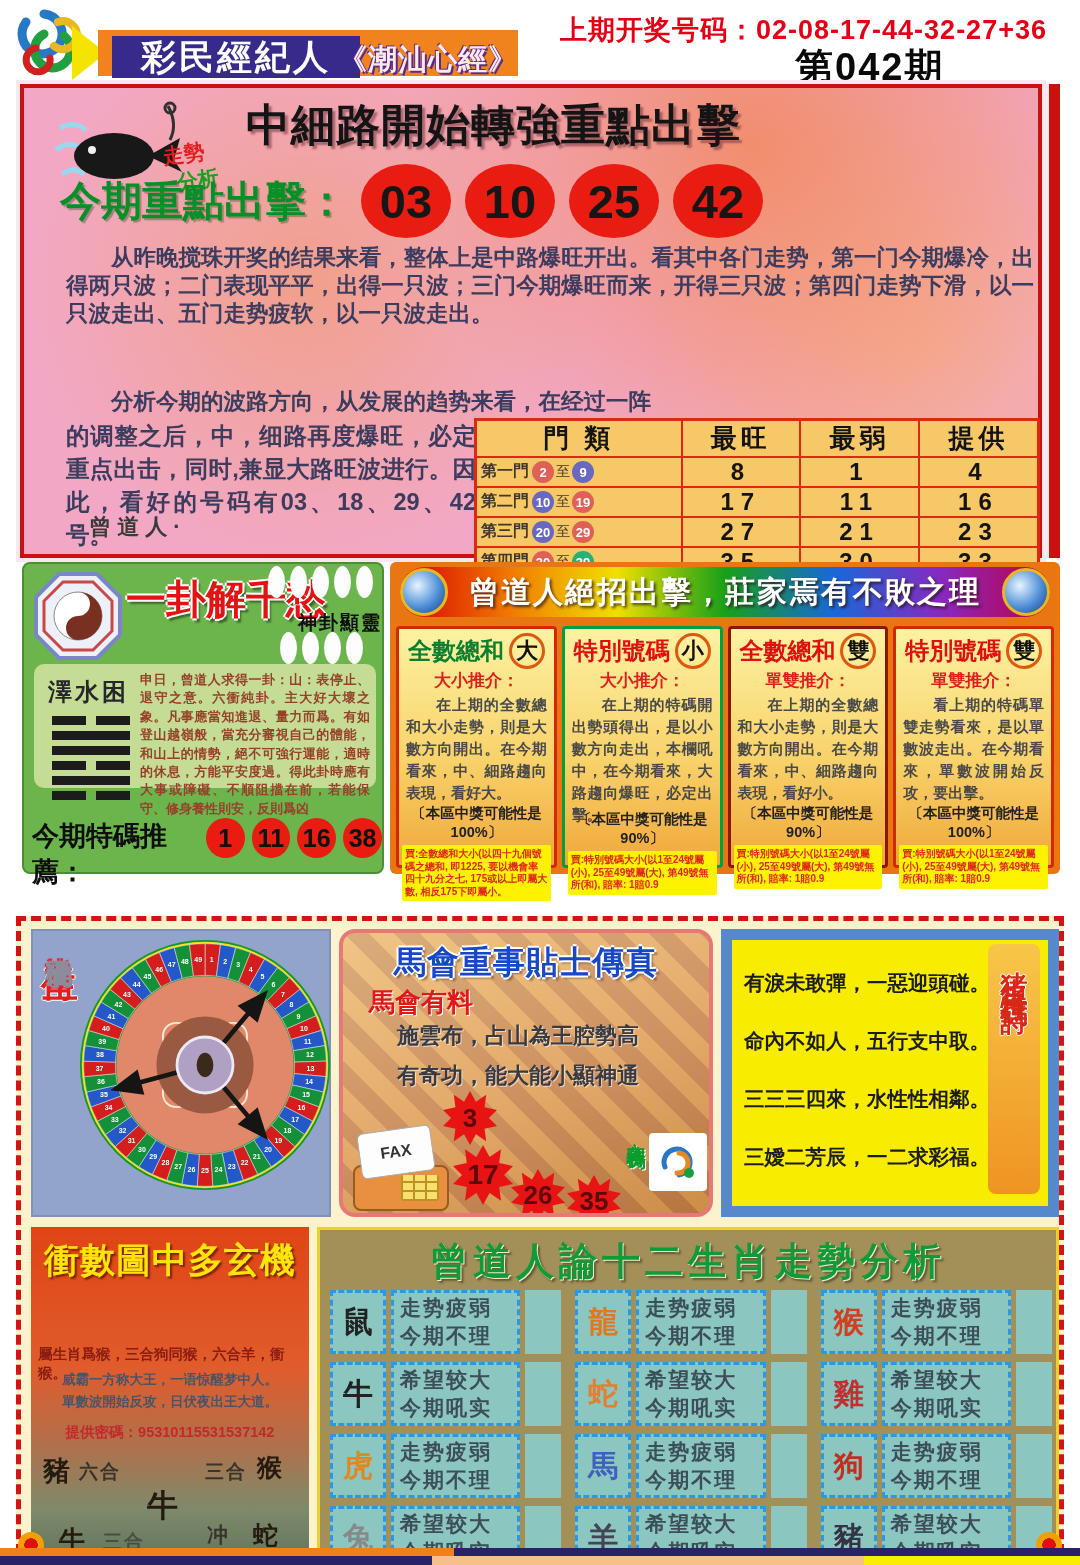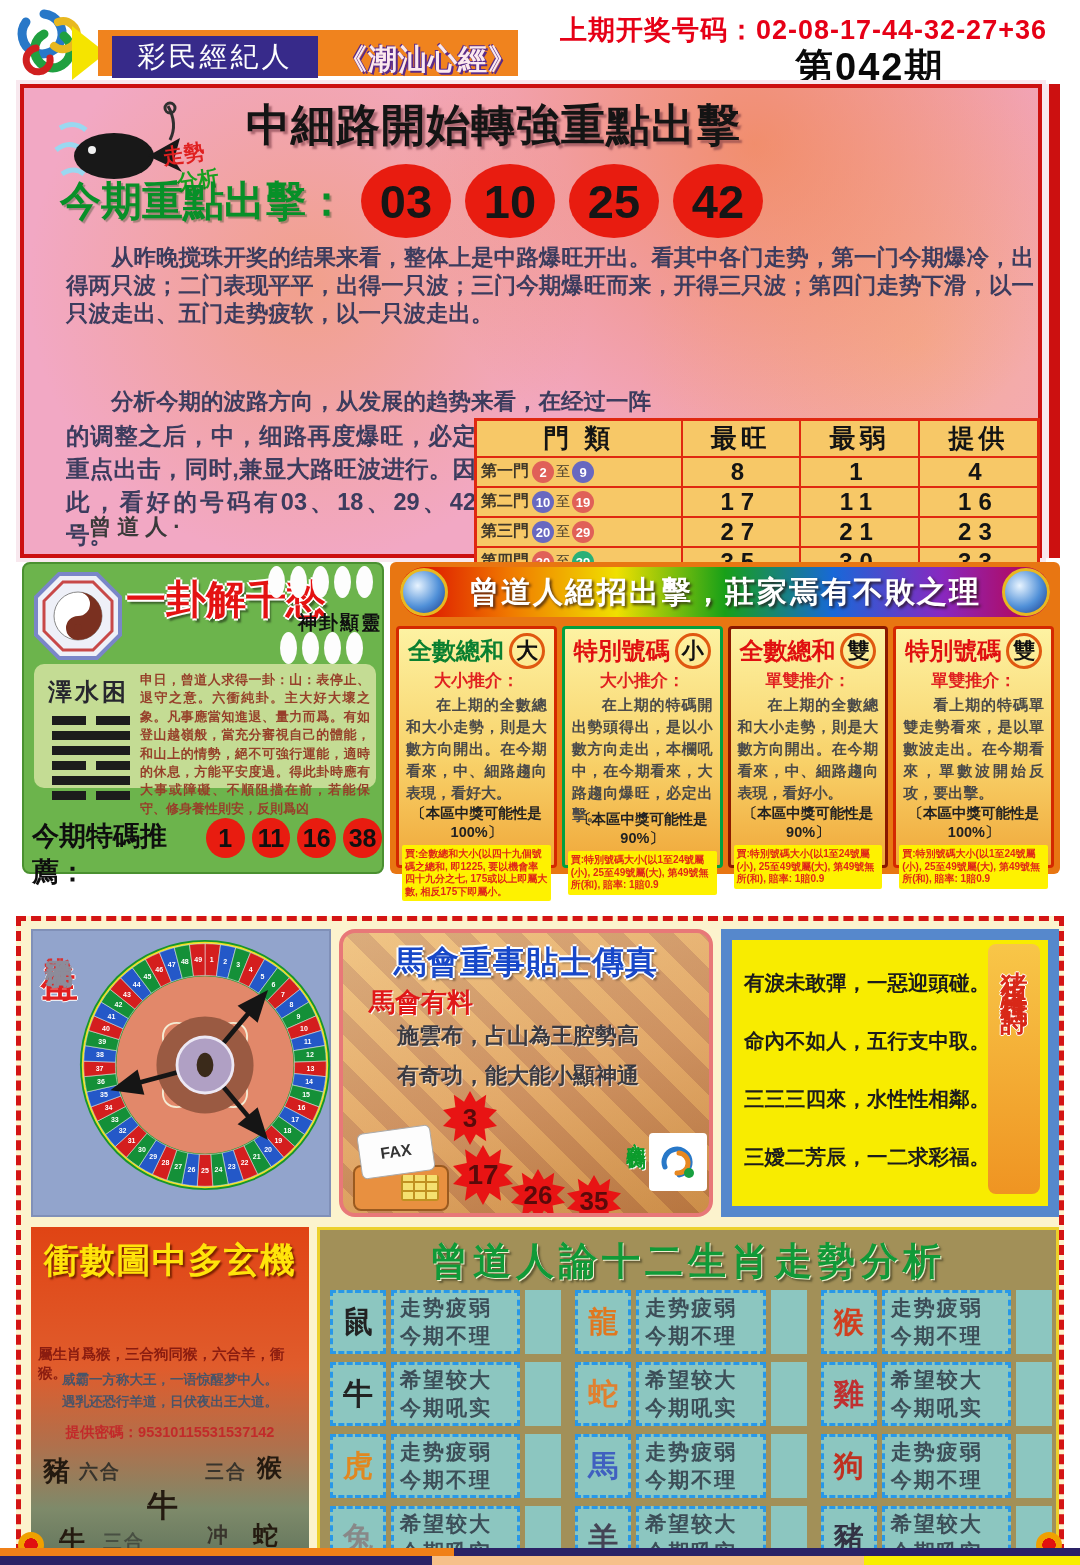--- a/index.html
+++ b/index.html
@@ -4,22 +4,22 @@
 <style>
   * { margin:0; padding:0; box-sizing:border-box; }
   body { width:1080px; height:1565px; background:#ffffff; overflow:hidden;
          font-family:"Liberation Sans", sans-serif; position:relative; }
   .abs { position:absolute; }
 
   
   .banner { left:98px; top:30px; width:420px; height:46px; background:#f0831e; }
   .banner-tri { left:72px; top:26px; width:0; height:0; border-top:27px solid transparent;
                 border-bottom:27px solid transparent; border-left:34px solid #f5e400; }
-  .brand-box { left:112px; top:36px; width:206px; height:42px; background:#372a8a;
-               color:#fdfdfd; font-size:28px; font-weight:400; text-align:center; line-height:42px; letter-spacing:3px; }
+  .brand-box { left:112px; top:36px; width:248px; height:42px; background:#372a8a;
+               color:#fdfdfd; font-size:35px; font-weight:700; text-align:center; line-height:42px; letter-spacing:3px; }
   .series { left:338px; top:40px; color:#fbe9ee; font-size:29px; font-weight:900;
             text-shadow:2px 2px 0 #5a2a8a, -1px -1px 0 #5a2a8a; letter-spacing:1px; }
   .prev-draw { left:560px; top:12px; color:#e60016; font-size:27px; font-weight:900; letter-spacing:1px; }
   .issue { left:795px; top:42px; color:#0a0a0a; font-size:38px; font-weight:900; letter-spacing:2px; }
 
   
   .sec1 { left:20px; top:84px; width:1022px; height:474px; border:4px solid #cc1010;
           background:#f2a8c4;
           background-image:radial-gradient(circle at 72% 12%, rgba(240,120,40,.55), transparent 42%),
                            radial-gradient(circle at 28% 42%, rgba(240,150,70,.45), transparent 36%),
@@ -526,21 +526,21 @@
     </div>
     <div class="abs poem-strip">
       <span style="color:#d82818">猪生肖特碼詩</span>
     </div>
   </div>
 
   <div class="abs mystery">
     <div class="abs mys-title">衝數圖中多玄機</div>
     <div class="abs mys-l1">屬生肖爲猴，三合狗同猴，六合羊，衝猴。</div>
     <div class="abs mys-l2">威霸一方称大王，一语惊醒梦中人。</div>
-    <div class="abs mys-l3">遇乳还恐行羊道，日伏夜出王大道。</div>
+    <div class="abs mys-l3">單數波開始反攻，日伏夜出王大道。</div>
     <div class="abs mys-code">提供密碼：95310115531537142</div>
     <span class="abs mys-an" style="left:12px;top:226px;font-size:27px">豬</span>
     <span class="abs mys-lab" style="left:48px;top:232px">六合</span>
     <span class="abs mys-lab" style="left:174px;top:232px">三合</span>
     <span class="abs mys-an" style="left:226px;top:224px;font-size:25px">猴</span>
     <span class="abs mys-an" style="left:116px;top:258px;font-size:31px">牛</span>
     <span class="abs mys-lab" style="left:176px;top:294px;font-size:21px">冲</span>
     <span class="abs mys-an" style="left:28px;top:296px;font-size:26px">牛</span>
     <span class="abs mys-lab" style="left:72px;top:302px;color:rgba(40,40,40,.55)">三合</span>
     <span class="abs mys-an" style="left:222px;top:292px;font-size:25px">蛇</span>

